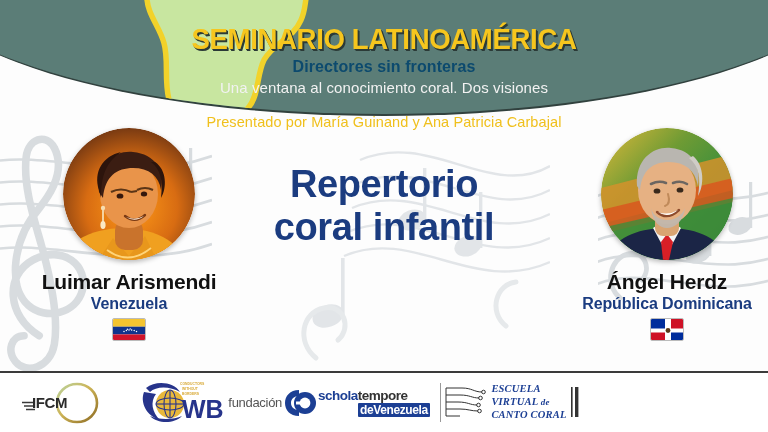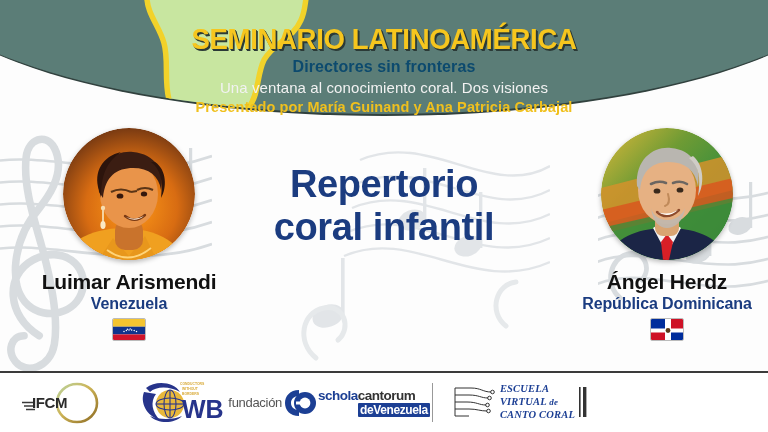--- a/index.html
+++ b/index.html
@@ -71,22 +71,22 @@
   #seminar-tagline{
     font-size:15px;
     color:#f2f2f2;
     font-weight:normal;
     margin-top:3px;
     letter-spacing:0.1px;
   }
   #seminar-presenters{
     font-size:14.5px;
     color:#f0c01d;
-    font-weight:bold;
-    margin-top:3px;
+    font-weight:normal;
+    margin-top:18px;
     letter-spacing:0.1px;
     text-align:center;
   }
 
   
   #center-title{
     position:absolute;
     left:228px; top:163px; width:312px;
     z-index:5;
     text-align:center;
@@ -491,31 +491,31 @@
       <div style="display:flex;align-items:center;">
         <span class="schola-pre">fundación</span>
         <svg width="34" height="32" viewBox="0 0 34 32" style="margin:0 1px;">
           <path d="M16 3 C 7 3, 2 9, 2 16 C 2 23, 7 29, 16 29 L16 23 C 11 23, 8 20, 8 16 C 8 12, 11 9, 16 9 Z" fill="#1c3f94"></path>
           <circle cx="22" cy="16" r="11" fill="#1c3f94"></circle>
           <circle cx="22" cy="16" r="5.4" fill="#ffffff"></circle>
           <rect x="13" y="14.5" width="7" height="3" fill="#ffffff"></rect>
         </svg>
         <div>
           <div class="schola-main">
-            <span>schola</span><span class="lt">cantorum</span>
+            <span>schola</span><span class="lt">tempore</span>
           </div>
           <div class="schola-sub" style="background:#1c3f94;border-radius:1px;padding:0 2px;">
             <span class="de">de</span><span style="color:#ffffff">Venezuela</span>
           </div>
         </div>
       </div>
     </div>
 
     <div class="logo-slot" id="logo-escuela">
-      <div style="display:flex;align-items:center;border-left:1px solid #999;padding-left:20px;">
+      <div style="display:flex;align-items:center;border-left:1px solid #999;padding-left:3px;">
         <svg width="44" height="36" viewBox="0 0 44 36">
           <g stroke="#333" stroke-width="1" fill="none">
             <path d="M2 4 H18 C 28 4, 30 8, 38 8"></path>
             <path d="M2 11 H16 C 26 11, 28 14, 35 14"></path>
             <path d="M2 18 H14 C 24 18, 26 21, 33 21"></path>
             <path d="M2 25 H16 C 24 25, 27 27, 34 27"></path>
             <path d="M2 4 V32 H16"></path>
           </g>
           <g fill="none" stroke="#333" stroke-width="1">
             <circle cx="39.5" cy="8" r="1.8"></circle>

